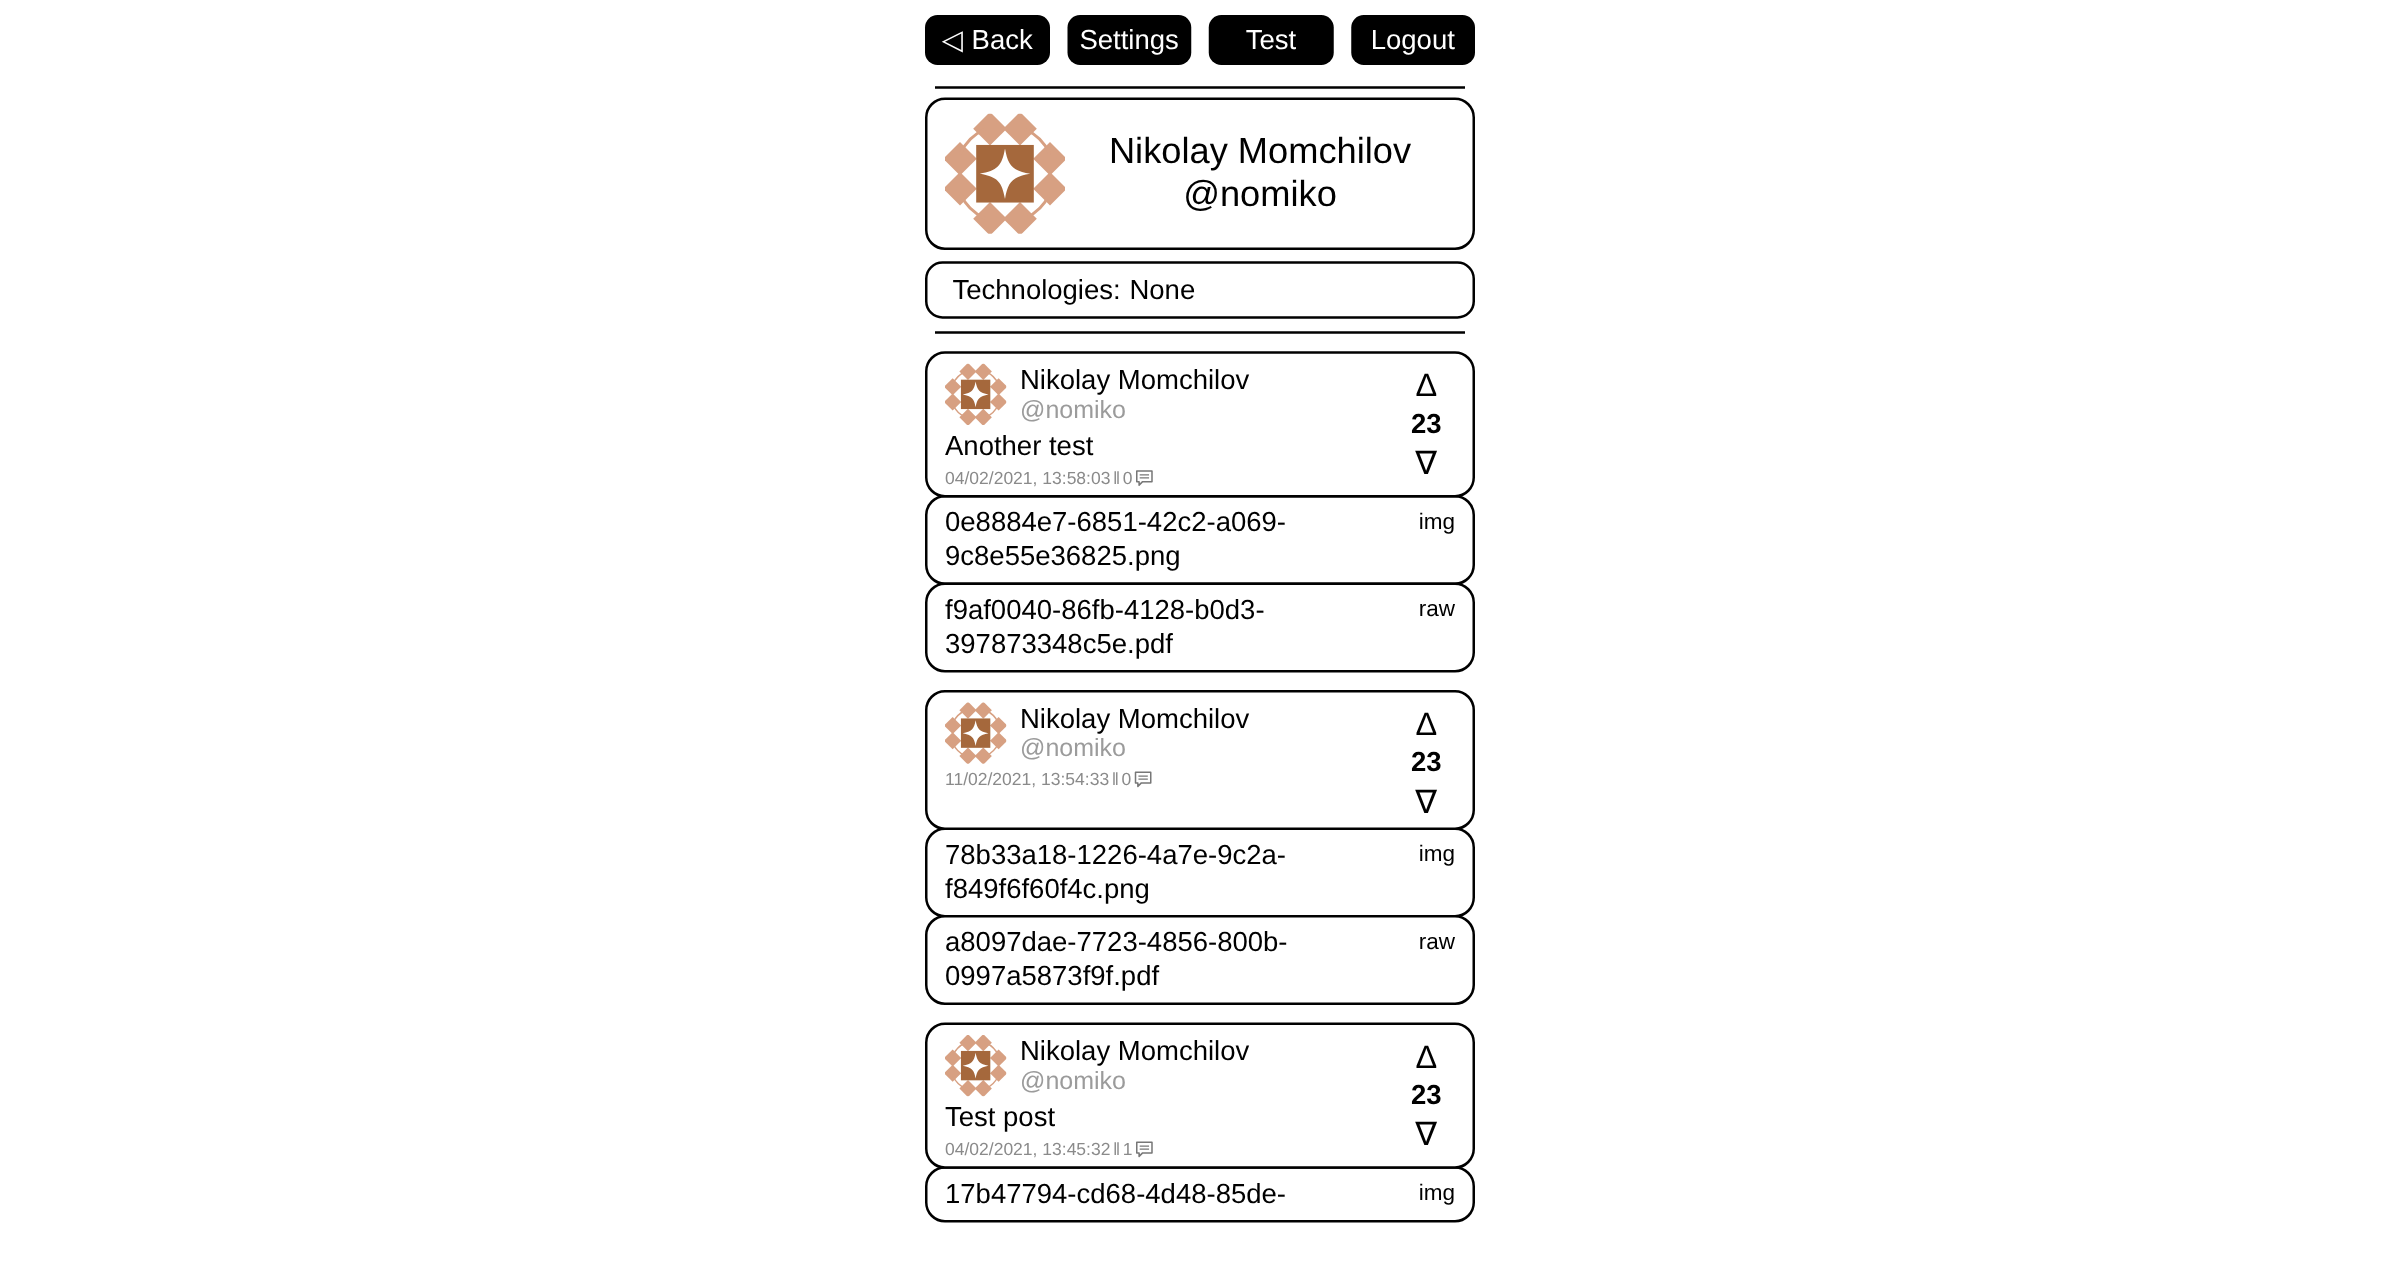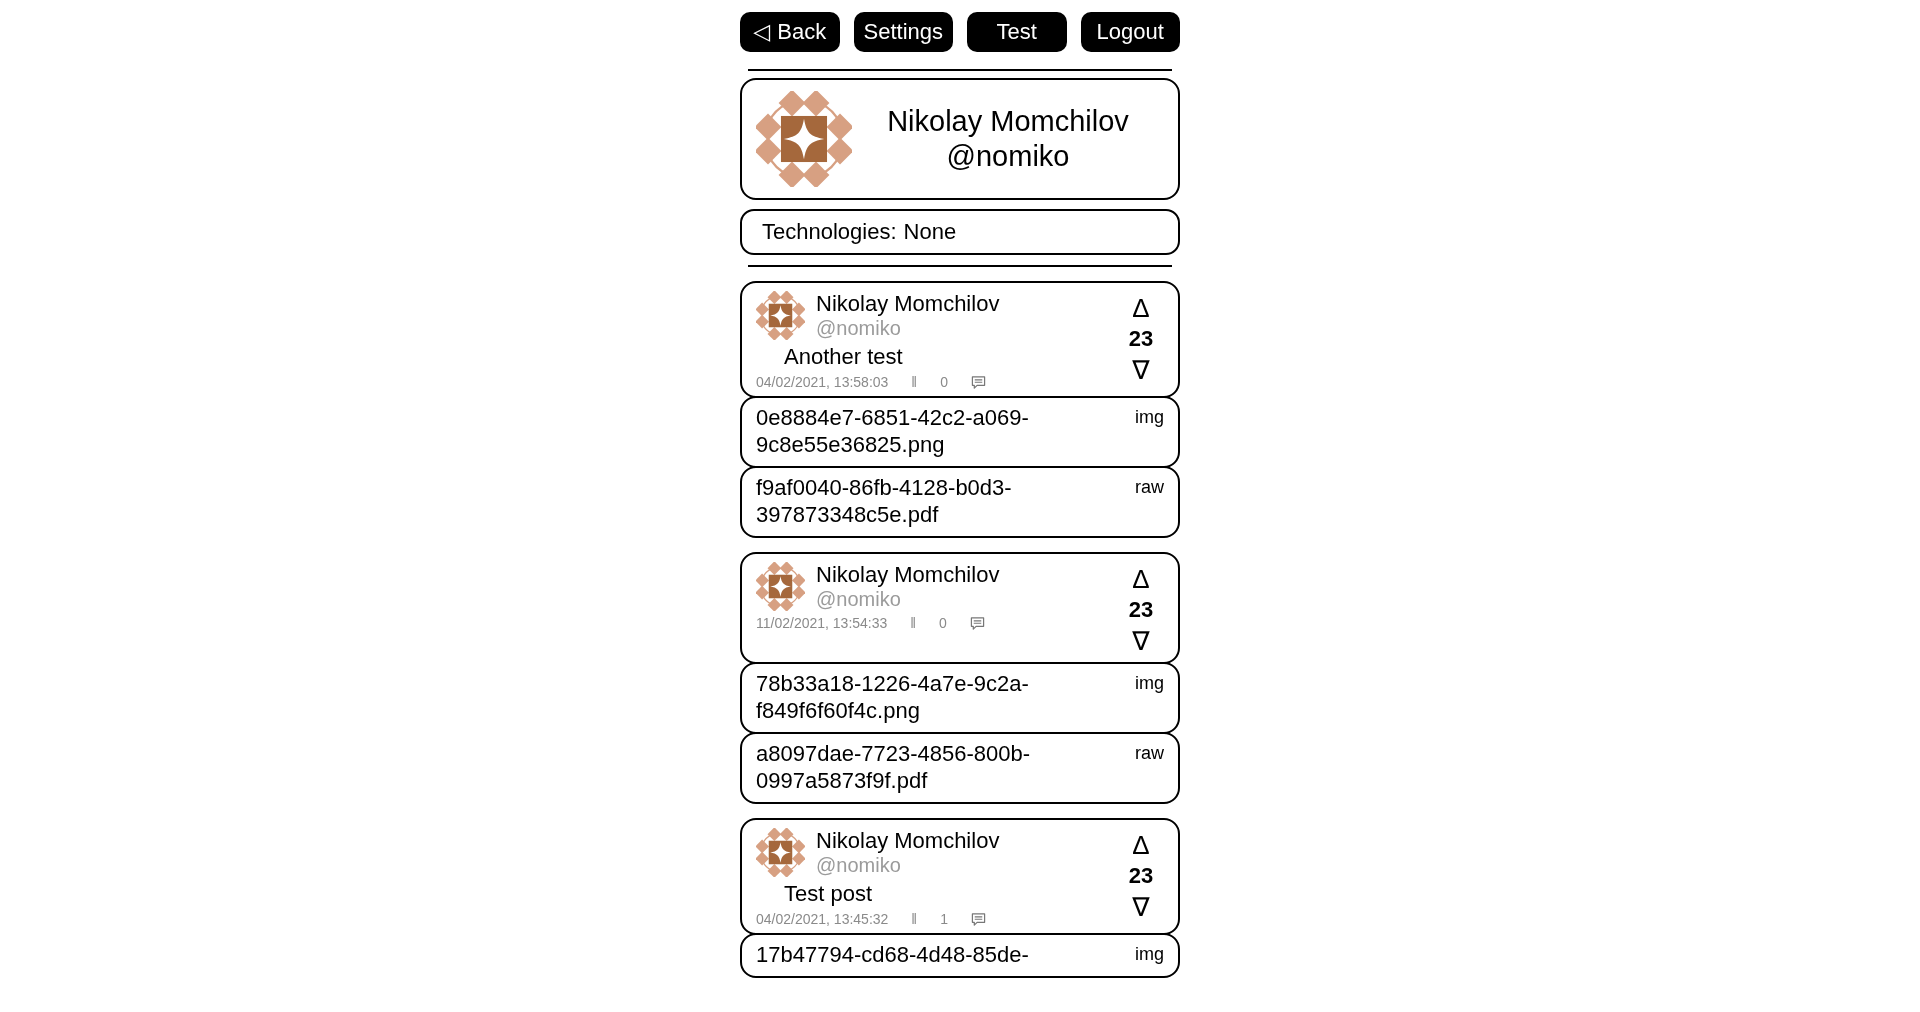--- a/index.html
+++ b/index.html
@@ -45,24 +45,24 @@
   .post-group { margin-top: 14px; }
   .post-card {
     border: 2px solid #000; border-radius: 16px; padding: 8px 14px 6px;
     display: flex; position: relative; background: #fff; cursor: pointer;
   }
   .post-main { flex: 1; min-width: 0; }
   .post-author { display: flex; align-items: center; gap: 11px; }
   .post-avatar svg { width: 49px; height: 49px; display: block; }
   .author-name { font-size: 22px; line-height: 26px; }
   .author-handle { font-size: 20px; line-height: 23px; color: #9b9b9b; }
-  .post-title { font-size: 22px; line-height: 26px; margin-top: 4px; margin-left: 28px; }
+  .post-title { font-size: 22px; line-height: 26px; margin-top: 4px; }
   .post-meta {
     font-size: 14px; color: #8a8a8a; margin-top: 4px;
-    display: flex; align-items: center; gap: 23px;
+    display: flex; align-items: center; gap: 2px;
   }
   .meta-sep { font-size: 14px; color: #8a8a8a; }
   .comment-icon { display: inline-flex; }
   .vote-col {
     width: 46px; display: flex; flex-direction: column; align-items: center;
     justify-content: flex-start; padding-top: 2px;
   }
   .vote-arrow { font-size: 26px; line-height: 30px; cursor: pointer; }
   .vote-score { font-size: 22px; line-height: 26px; margin: 3px 0; font-weight: bold; }
 

